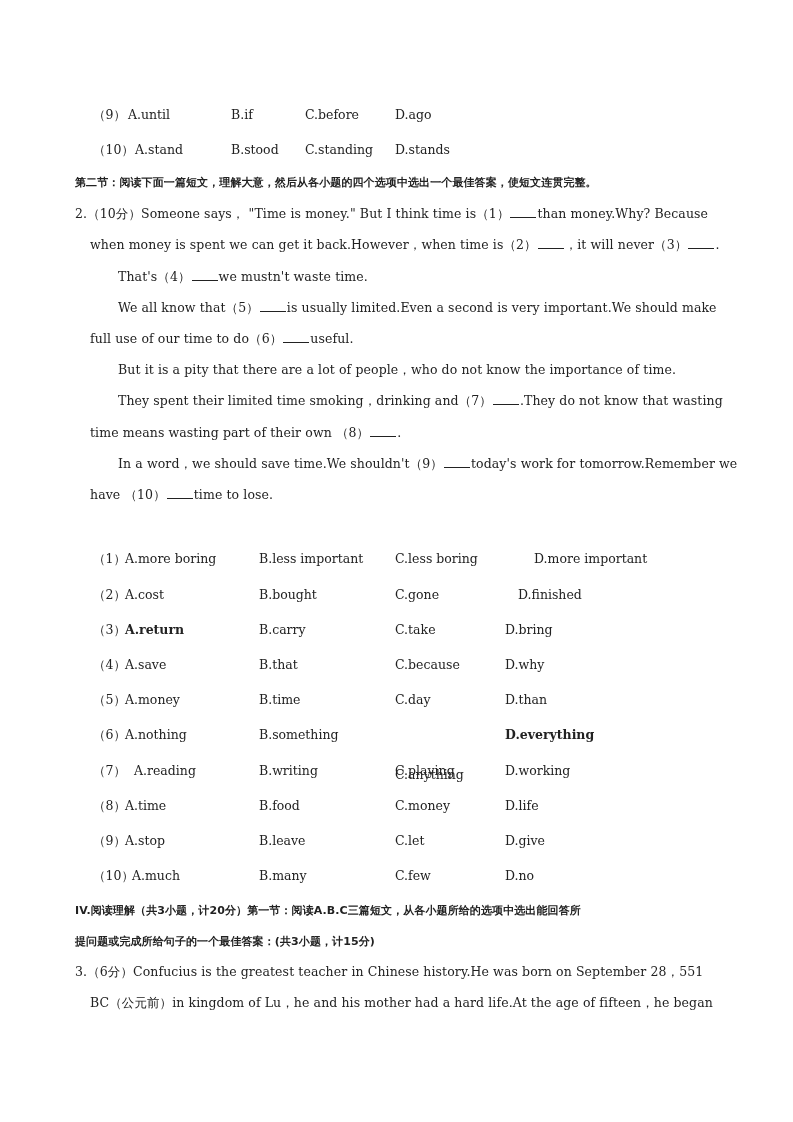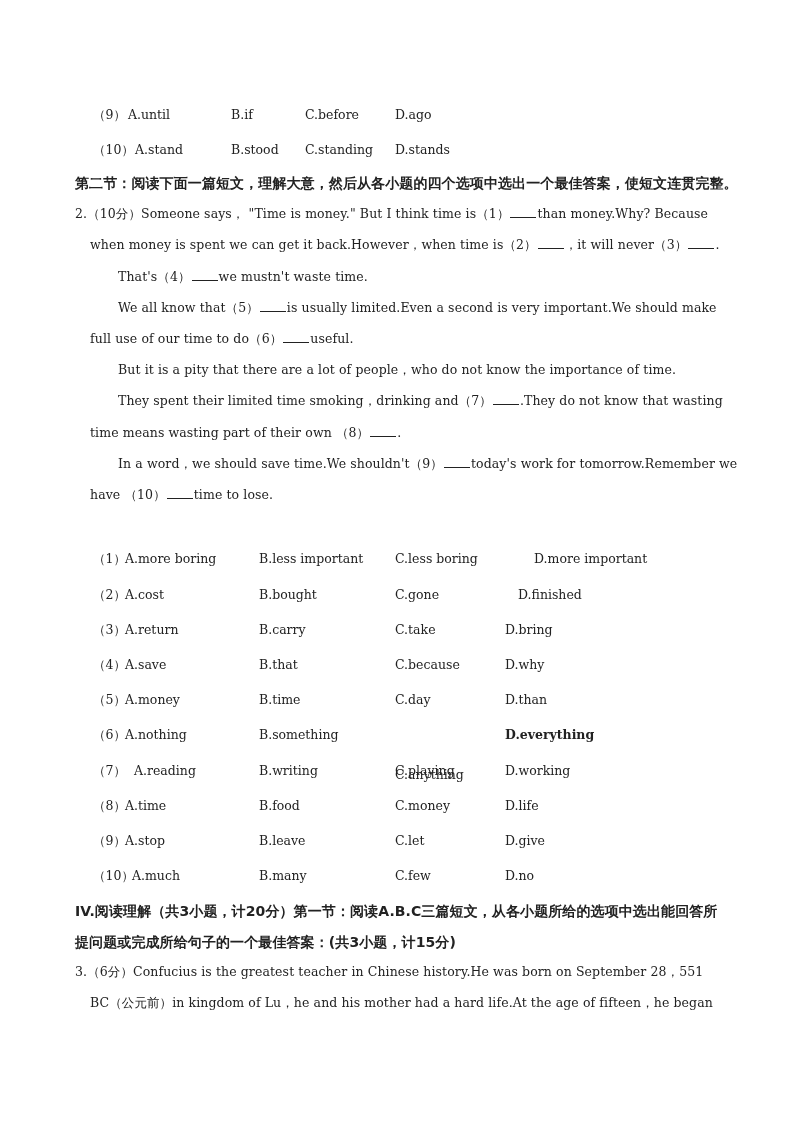--- a/index.html
+++ b/index.html
@@ -1,19 +1,19 @@
 <!DOCTYPE html>
 <html><head>
 <meta charset="utf-8">
 <style>
   html, body { margin: 0; padding: 0; background: #ffffff; }
   body { width: 793px; height: 1122px; position: relative; overflow: hidden;
          font-family: "DejaVu Serif", "Liberation Serif", serif; color: #222; }
   .line { position: absolute; font-size: 12.5px; white-space: nowrap; letter-spacing: 0.1px; }
-  .bold { font-weight: bold; font-family: "DejaVu Sans", "Liberation Sans", sans-serif; font-size: 14px; }
+  .bold { font-weight: bold; font-family: "DejaVu Sans", "Liberation Sans", sans-serif; font-size: 11px; }
   .opt { position: absolute; font-size: 12.5px; white-space: nowrap; }
   .blank { display: inline-block; width: 26px; border-bottom: 1px solid #222; height: 11px; vertical-align: baseline; margin: 0 1px; }
 </style>
 </head>
 <body>
 
 <div>
   <span class="opt" style="left:93px;top:107px">（9）</span>
   <span class="opt" style="left:128px;top:107px">A.until</span>
   <span class="opt" style="left:231px;top:107px">B.if</span>
@@ -69,21 +69,21 @@
     </div>
     <div>
       <span class="opt" style="left: 93px; top: 587px;">（2）</span>
       <span class="opt" style="left: 125px; top: 587px;">A.cost</span>
       <span class="opt" style="left: 259px; top: 587px;">B.bought</span>
       <span class="opt" style="left: 395px; top: 587px;">C.gone</span>
       <span class="opt" style="left: 505px; top: 587px; margin-left: 13px;">D.finished</span>
     </div>
     <div>
       <span class="opt" style="left: 93px; top: 622px;">（3）</span>
-      <span class="opt" style="left: 125px; top: 622px;">A.return</span>
+      <span class="opt" style="left: 125px; top: 622px; font-weight: bold;">A.return</span>
       <span class="opt" style="left: 259px; top: 622px;">B.carry</span>
       <span class="opt" style="left: 395px; top: 622px;">C.take</span>
       <span class="opt" style="left: 505px; top: 622px;">D.bring</span>
     </div>
     <div>
       <span class="opt" style="left: 93px; top: 657px;">（4）</span>
       <span class="opt" style="left: 125px; top: 657px;">A.save</span>
       <span class="opt" style="left: 259px; top: 657px;">B.that</span>
       <span class="opt" style="left: 395px; top: 657px;">C.because</span>
       <span class="opt" style="left: 505px; top: 657px;">D.why</span>

